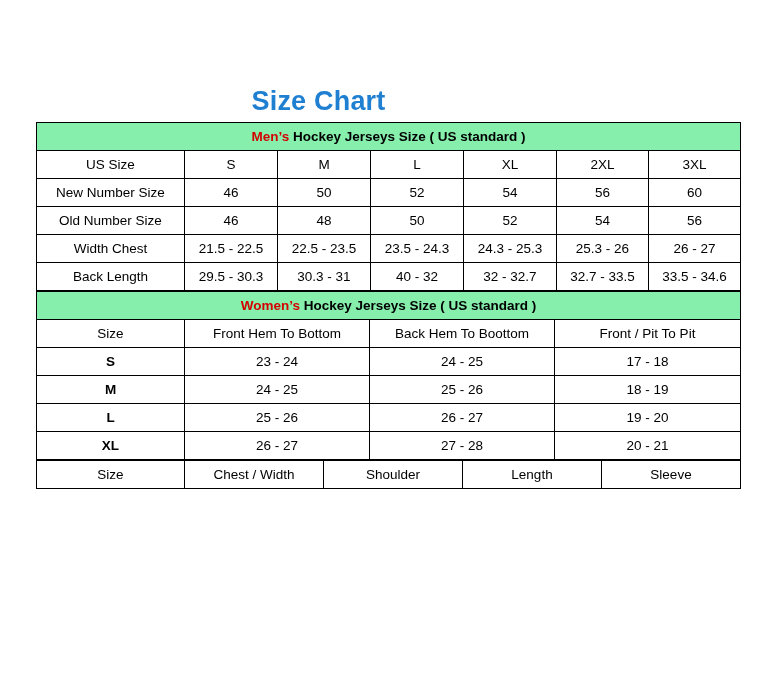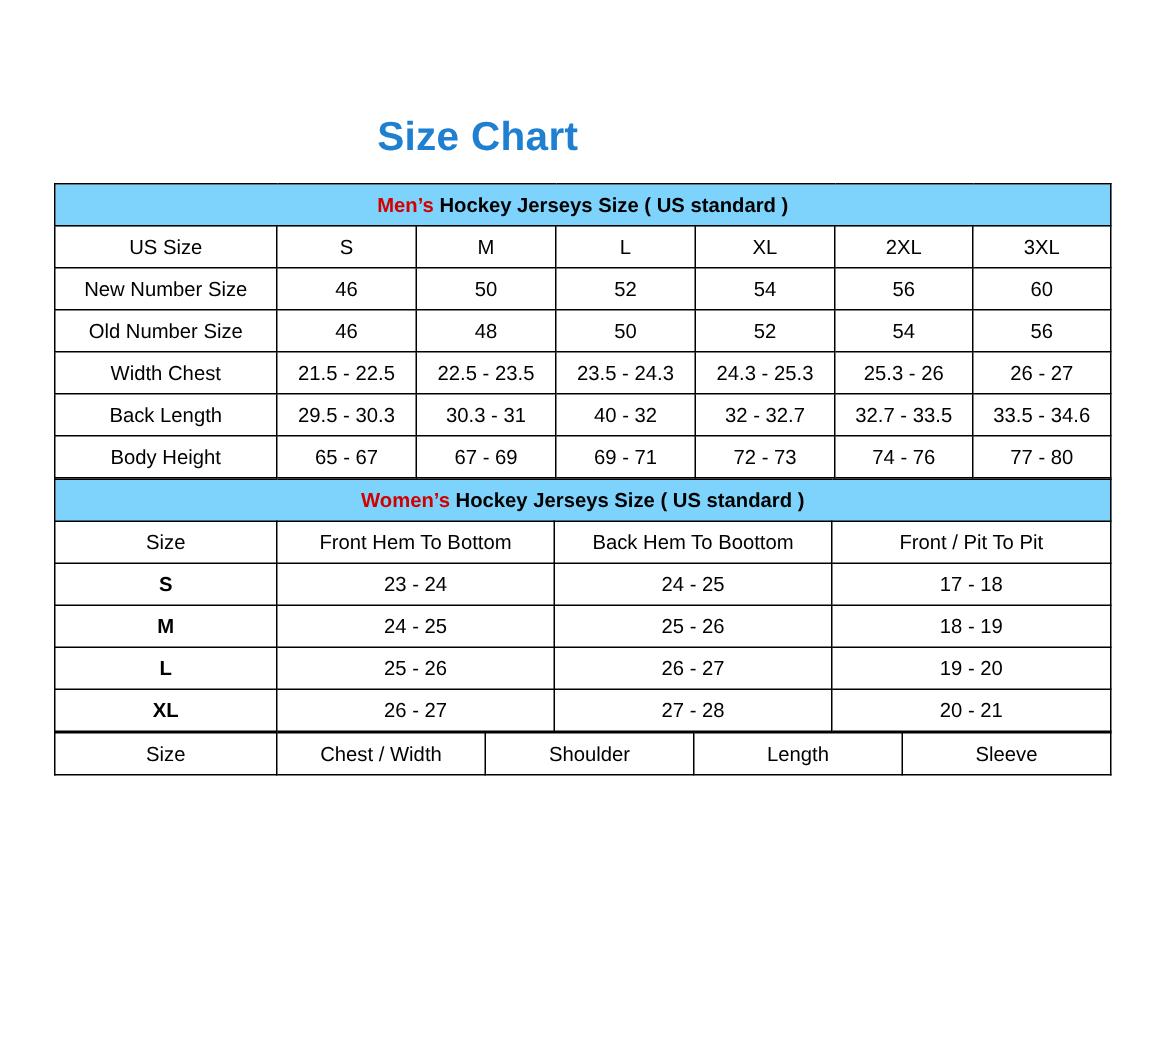--- a/index.html
+++ b/index.html
@@ -11,21 +11,21 @@
     width: 776px;
     height: 692px;
     font-family: "Liberation Sans", sans-serif;
     color: #000000;
     position: relative;
   }
   .page {
     width: 637px;
     height: 692px;
     box-sizing: border-box;
-    padding: 8px;
+    padding: 18px;
     position: relative;
   }
   .title {
     text-align: center;
     color: #1f7fd0;
     font-size: 27px;
     font-weight: bold;
     margin: 0;
     padding-top: 68px;
     letter-spacing: 0.2px;
@@ -43,21 +43,21 @@
   }
   table.sizetable td {
     border: 1px solid #000000;
     text-align: center;
     vertical-align: middle;
     font-size: 13.5px;
     height: 25px;
     padding: 1px 2px;
   }
   td.banner {
-    background: #7dd3fc;
+    background: #86efac;
     font-weight: bold;
     font-size: 15px;
     height: 30px;
   }
   td.banner .accent {
     color: #d40000;
   }
   td.hdr {
     font-weight: normal;
   }
@@ -128,29 +128,20 @@
           <td>26 - 27</td>
         </tr>
         <tr>
           <td class="rowlabel">Back Length</td>
           <td>29.5 - 30.3</td>
           <td>30.3 - 31</td>
           <td>40 - 32</td>
           <td>32 - 32.7</td>
           <td>32.7 - 33.5</td>
           <td>33.5 - 34.6</td>
-        </tr>
-        <tr>
-          <td class="rowlabel">Body Height</td>
-          <td>65 - 67</td>
-          <td>67 - 69</td>
-          <td>69 - 71</td>
-          <td>72 - 73</td>
-          <td>74 - 76</td>
-          <td>77 - 80</td>
         </tr>
       </tbody>
     </table>
 
     <table class="sizetable">
       <colgroup>
         <col style="width:148px">
         <col style="width:185px">
         <col style="width:185px">
         <col style="width:186px">

